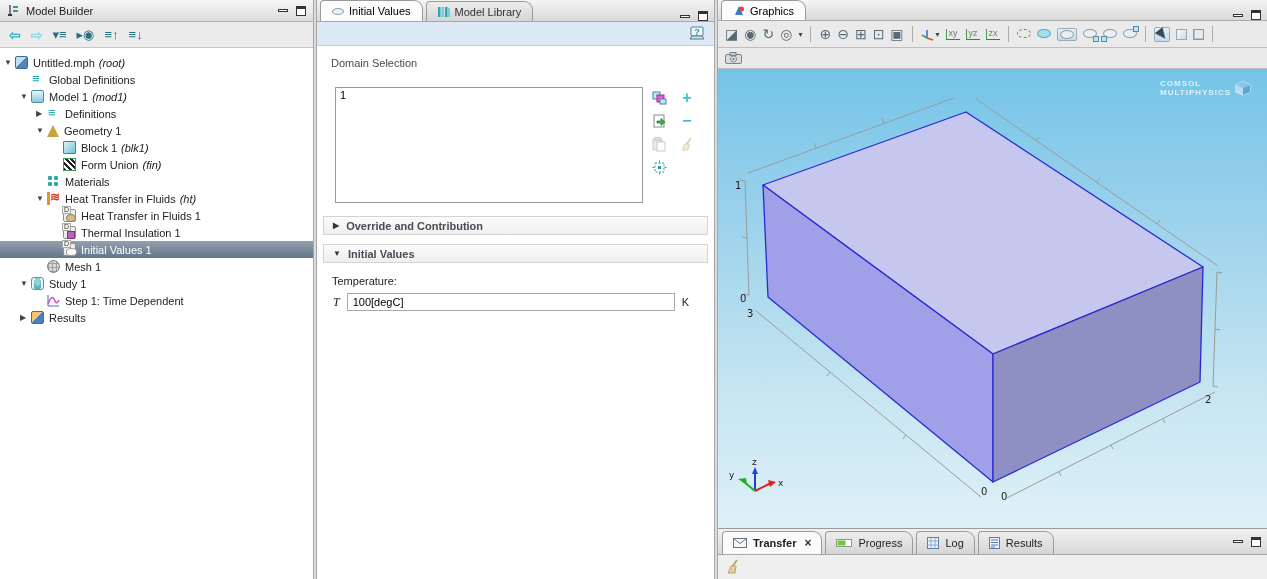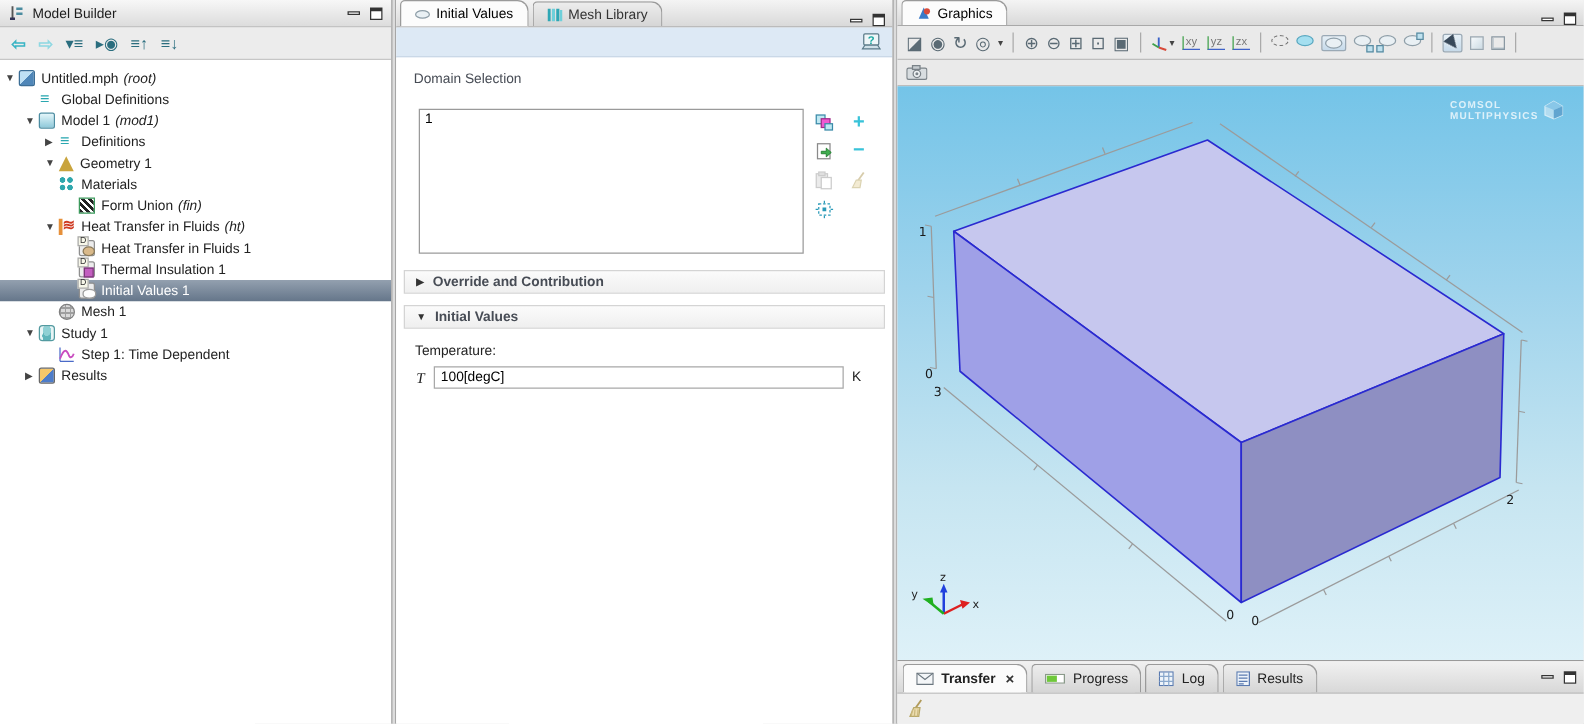--- a/index.html
+++ b/index.html
@@ -155,30 +155,36 @@
       <div class="trow" style="--lv:2">
         <span class="arr">▶</span>
           <span class="ti ti-defs"></span>
           <span class="tl">Definitions</span>
       </div>
       <div class="trow" style="--lv:2">
         <span class="arr">▼</span>
           <span class="ti ti-geom"></span>
           <span class="tl">Geometry 1</span>
       </div>
-      <div class="trow" style="--lv:2">
-        <span class="arr"></span>
-          <span class="ti ti-mat"></span>
-          <span class="tl">Materials</span>
+      <div class="trow" style="--lv:3">
+        <span class="arr"></span>
+          <span class="ti ti-block"></span>
+          <span class="tl">Block 1</span>
+          <span class="ts">(blk1)</span>
       </div>
       <div class="trow" style="--lv:3">
         <span class="arr"></span>
           <span class="ti ti-funion"></span>
           <span class="tl">Form Union</span>
           <span class="ts">(fin)</span>
+      </div>
+      <div class="trow" style="--lv:2">
+        <span class="arr"></span>
+          <span class="ti ti-mat"></span>
+          <span class="tl">Materials</span>
       </div>
       <div class="trow" style="--lv:2">
         <span class="arr">▼</span>
           <span class="ti ti-ht"></span>
           <span class="tl">Heat Transfer in Fluids</span>
           <span class="ts">(ht)</span>
       </div>
       <div class="trow" style="--lv:3">
         <span class="arr"></span>
           <span class="ti ti-node ti-node-fluid"></span>
@@ -229,21 +235,21 @@
         <span class="ell ell-gray" style="width:12px;height:7px"></span>
         <span>Initial Values</span>
       </div>
       <div class="tab">
         <svg width="12" height="12">
             <rect x="0" y="1" width="2.5" height="10" fill="#2fa7b5"></rect>
             <rect x="3.5" y="1" width="2.5" height="10" fill="#6fd0da"></rect>
             <rect x="7" y="1" width="2.5" height="10" fill="#2fa7b5"></rect>
             <rect x="10" y="2" width="2" height="9" fill="#6fd0da"></rect>
           </svg>
-        <span>Mesh Library</span>
+        <span>Model Library</span>
       </div>
       <span class="winbtns" style="padding-right:6px">
         <span class="wmin"></span>
         <span class="wmax"></span>
       </span>
     </div>
     <div class="bluestrip">
       <span style="display:inline-flex">
         <svg width="17" height="15">
             <rect x="2" y="1" width="12" height="9" rx="1" fill="#eef6f8" stroke="#5a7a88"></rect>

